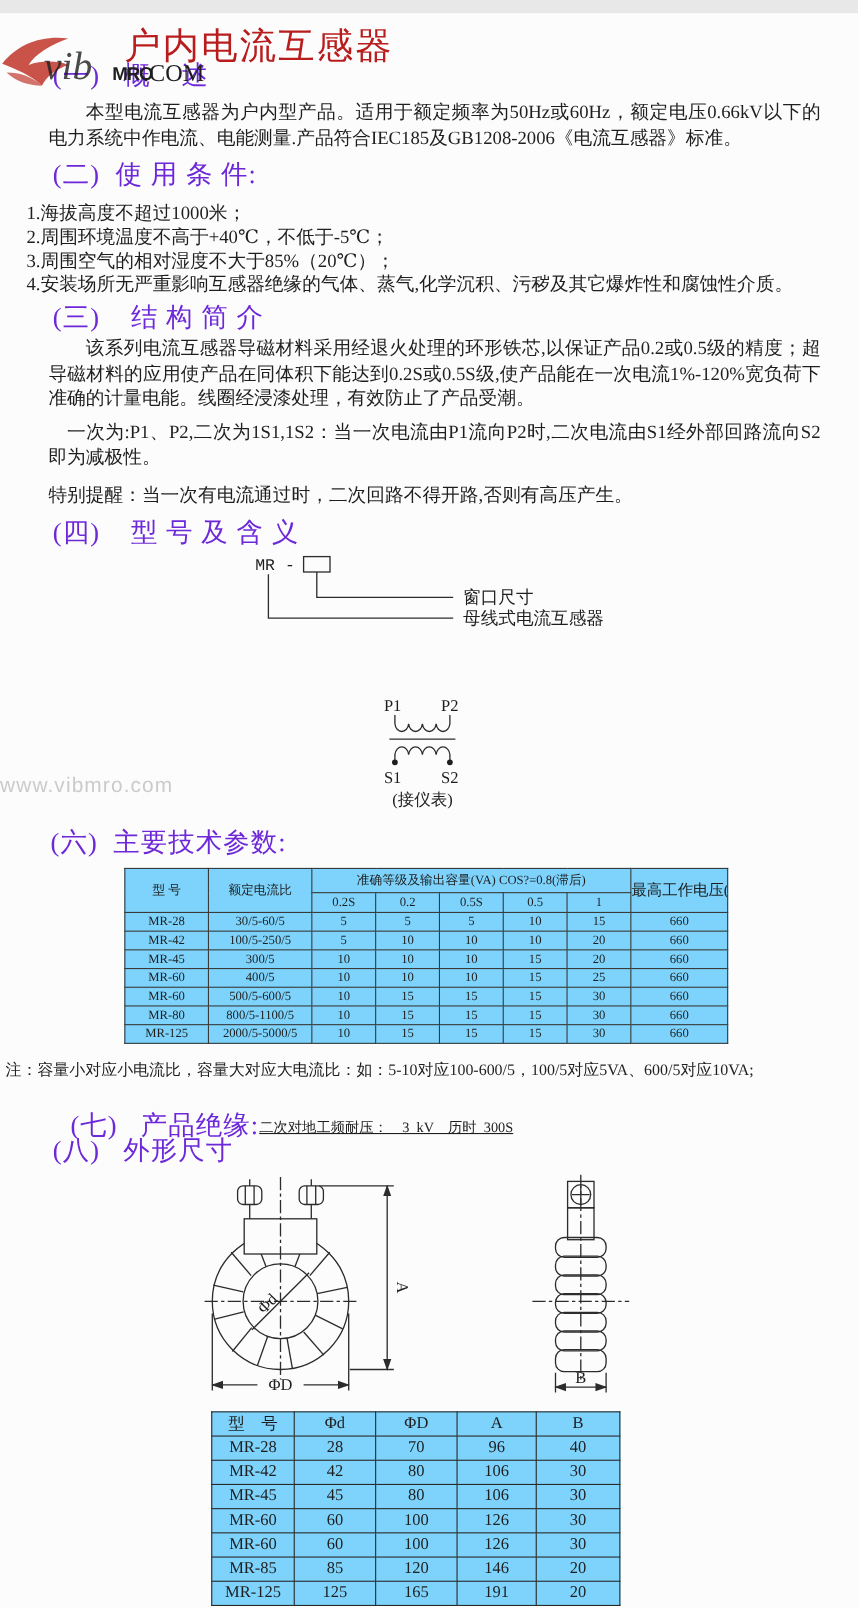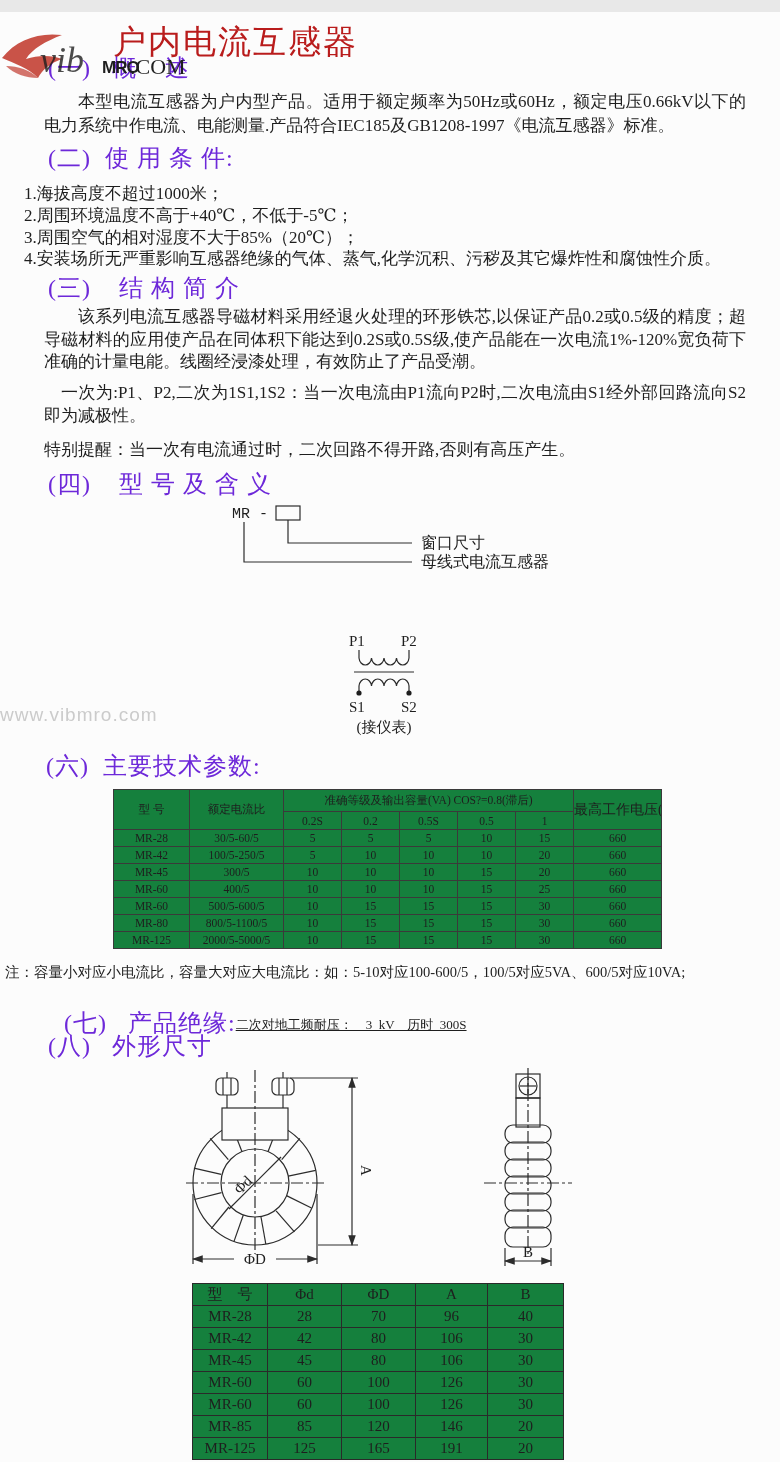--- a/index.html
+++ b/index.html
@@ -9,21 +9,21 @@
   .doc-title{font-size:33px;letter-spacing:2px;color:#b91c1c;font-family:Liberation Mono, monospace;}
   .heading{font-size:24px;font-weight:500;letter-spacing:1px;white-space:pre;color:#6d28d9;}
   .body-par{font-size:17px;line-height:23.5px;text-align:justify;}
   .indent2{text-indent:2em;}
   .indent1{text-indent:1em;}
   .cond-list div{font-size:17px;line-height:21.8px;white-space:nowrap;}
   .note-line{font-size:14.5px;white-space:nowrap;}
   .s7-body{font-size:13px;white-space:pre;vertical-align:2px;text-decoration:underline;}
   .wm-url{font-family:"Liberation Sans","DejaVu Sans",sans-serif;font-size:19px;color:#cbcbcb;letter-spacing:1px;}
   
-  table{border-collapse:collapse;background:#15803d;}
+  table{border-collapse:collapse;background:#7dd3fc;}
   .ptable{width:548px;font-size:11.5px;table-layout:fixed;}
   .ptable th,.ptable td{border:1px solid #3a3a3a;text-align:center;padding:0;white-space:nowrap;overflow:hidden;}
   .ptable thead tr:first-child th{height:21px;}
   .ptable thead tr:last-child th{height:17px;}
   .ptable tbody td{height:16px;}
   .ptable th{font-weight:500;}
   
   .dtable{width:371px;font-size:15px;table-layout:fixed;}
   .dtable th,.dtable td{border:1.5px solid #2a2a2a;text-align:center;padding:0;white-space:pre;}
   .dtable th{height:21px;font-weight:500;}
@@ -40,21 +40,21 @@
     <path d="M2,32 C16,14 38,6 62,9 C46,15 32,23 26,33 C38,29 52,29 62,33 C50,37 42,44 38,52 C30,43 14,37 2,32 Z" fill="#c23b2f" opacity="0.88"></path>
     <path d="M6,40 C18,40 30,44 38,52 C26,52 14,48 6,40 Z" fill="#c23b2f" opacity="0.7"></path>
     <text x="40" y="46" font-size="36" font-style="italic" fill="#cf6a5b" opacity="0.8" style="font-family:'Liberation Serif',serif;">vib</text>
     <text x="102" y="47" font-size="17" font-weight="bold" fill="#3cb832" style="font-family:'Liberation Sans',sans-serif;letter-spacing:-1px;">MRO</text>
     <text x="130" y="48" font-size="22" fill="#a3bccd" style="font-family:'Liberation Serif',serif;">.COM</text>
   </svg>
 
   <div class="abs doc-title" style="left:113px;top:8px;">户内电流互感器</div>
 
   <div class="abs heading" style="left:48px;top:40px;">(一)   概    述</div>
-  <div class="abs body-par indent2" style="left:44px;top:78px;width:702px;">本型电流互感器为户内型产品。适用于额定频率为50Hz或60Hz，额定电压0.66kV以下的电力系统中作电流、电能测量.产品符合IEC185及GB1208-1997《电流互感器》标准。</div>
+  <div class="abs body-par indent2" style="left:44px;top:78px;width:702px;">本型电流互感器为户内型产品。适用于额定频率为50Hz或60Hz，额定电压0.66kV以下的电力系统中作电流、电能测量.产品符合IEC185及GB1208-2006《电流互感器》标准。</div>
 
   <div class="abs heading" style="left:48px;top:130px;">(二)  使 用 条 件:</div>
   <div class="abs cond-list" style="left:24px;top:171px;">
       <div>1.海拔高度不超过1000米；</div>
       <div>2.周围环境温度不高于+40℃，不低于-5℃；</div>
       <div>3.周围空气的相对湿度不大于85%（20℃）；</div>
       <div>4.安装场所无严重影响互感器绝缘的气体、蒸气,化学沉积、污秽及其它爆炸性和腐蚀性介质。</div>
     </div>
 
   <div class="abs heading" style="left:48px;top:260px;">(三)    结 构 简 介</div>

